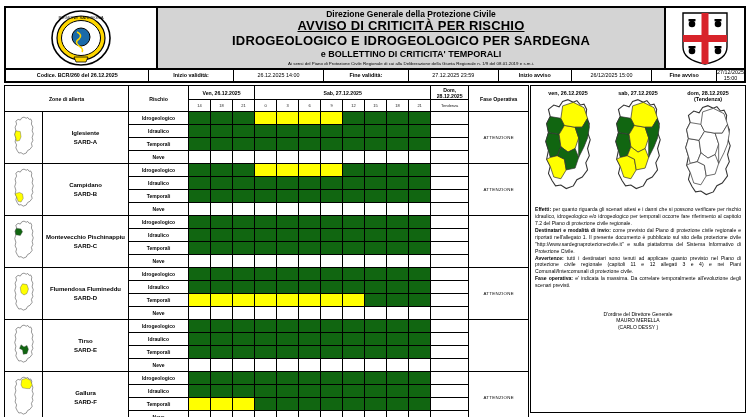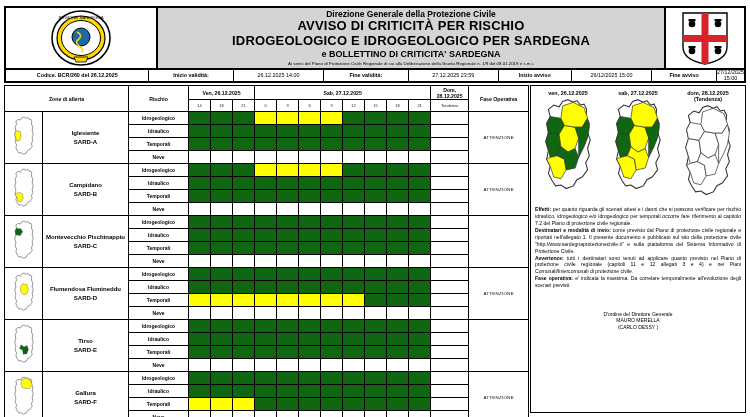--- a/index.html
+++ b/index.html
@@ -5,21 +5,21 @@
   html,body{margin:0;padding:0;background:#fff;}
   body{width:750px;height:417px;font-family:"Liberation Sans",sans-serif;color:#000;overflow:hidden;}
   .page{width:750px;height:403px;position:relative;box-sizing:border-box;padding:6px 4px 0 4px;}
 
   
   .hdr{display:flex;border:2px solid #000;height:64px;box-sizing:border-box;}
   .hdr-logo{width:150px;border-right:2px solid #000;display:flex;align-items:center;justify-content:center;background:#fff;}
   .hdr-mid{flex:1;background:#d4d4d4;display:flex;flex-direction:column;align-items:center;justify-content:center;padding:1px 0;}
   .hdr-right{width:78px;border-left:2px solid #000;display:flex;align-items:center;justify-content:center;background:#fff;}
   .t1{font-size:8.5px;font-weight:bold;line-height:1.15;}
-  .t2{font-size:13px;font-weight:bold;letter-spacing:.2px;line-height:1.12;}
+  .t2{font-size:13px;font-weight:bold;letter-spacing:.2px;line-height:1.12;text-decoration:underline;}
   .t3{font-size:13px;font-weight:bold;letter-spacing:.2px;line-height:1.12;}
   .t4{font-size:9px;font-weight:bold;line-height:1.2;margin-top:1px;}
   .t5{font-size:4.4px;line-height:1.2;margin-top:1px;font-weight:normal;}
 
   
   .valbar{display:flex;border:2px solid #000;border-top:none;height:13px;box-sizing:border-box;font-size:5.4px;align-items:stretch;}
   .vb{display:flex;align-items:center;justify-content:center;border-right:1px solid #000;box-sizing:border-box;text-align:center;line-height:1;}
   .vb:last-child{border-right:none;}
   .vb.lab{font-weight:bold;}
 
@@ -67,21 +67,21 @@
         <path d="M27 23 q6 3 2 7 q-5 3 0 7 q5 3 3 6" stroke="#ffd700" stroke-width="1.6" fill="none"></path>
         <path d="M31 2 a29 27 0 0 1 0 54" fill="none" stroke="none"></path>
         <text x="31" y="10" font-size="4.3" text-anchor="middle" font-family="Liberation Sans, sans-serif" fill="#000">REGIONE SARDEGNA</text>
         <path d="M24 48 h14 l-2 5 h-10 z" fill="#ffd700" stroke="#000" stroke-width="0.8"></path>
       </svg>
     </div>
     <div class="hdr-mid">
       <div class="t1">Direzione Generale della Protezione Civile</div>
       <div class="t2">AVVISO DI CRITICITÀ PER RISCHIO</div>
       <div class="t3">IDROGEOLOGICO E IDROGEOLOGICO PER SARDEGNA</div>
-      <div class="t4">e BOLLETTINO DI CRITICITA' SARDEGNA</div>
+      <div class="t4">e BOLLETTINO DI CRITICITA' TEMPORALI</div>
       <div class="t5">Ai sensi del Piano di Protezione Civile Regionale di cui alla Deliberazione della Giunta Regionale n. 1/9 del 08.01.2019 e s.m.i.</div>
     </div>
     <div class="hdr-right">
       <svg width="54" height="56" viewBox="0 0 54 56">
         <path d="M5 3 h44 v34 q0 13 -22 17 q-22 -4 -22 -17 z" fill="#fff" stroke="#000" stroke-width="1.4"></path>
         <rect x="23.5" y="3" width="7" height="51" fill="#d8232a"></rect>
         <rect x="5" y="25" width="44" height="7" fill="#d8232a"></rect>
         <g fill="#000">
           <circle cx="14" cy="14" r="3.3"></circle>
             <rect x="10.5" y="9" width="7" height="2.3"></rect>

